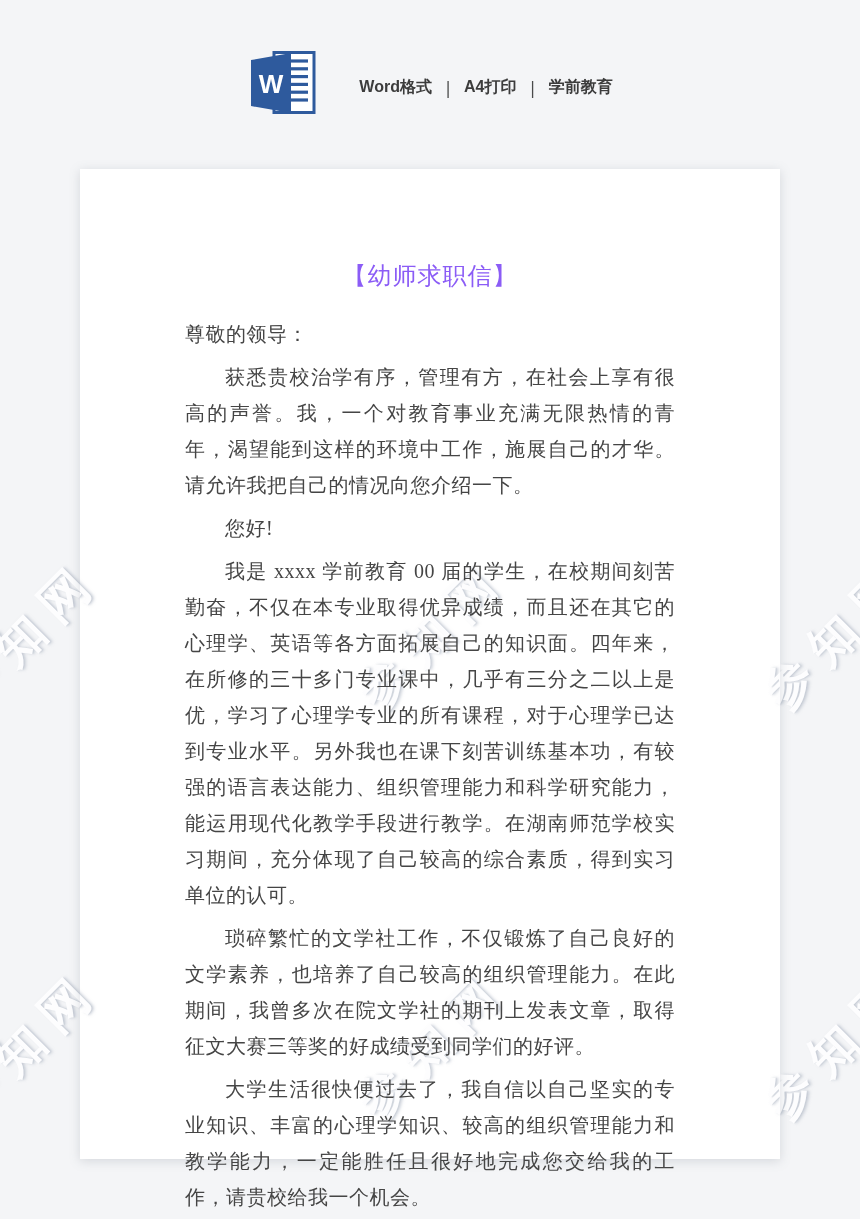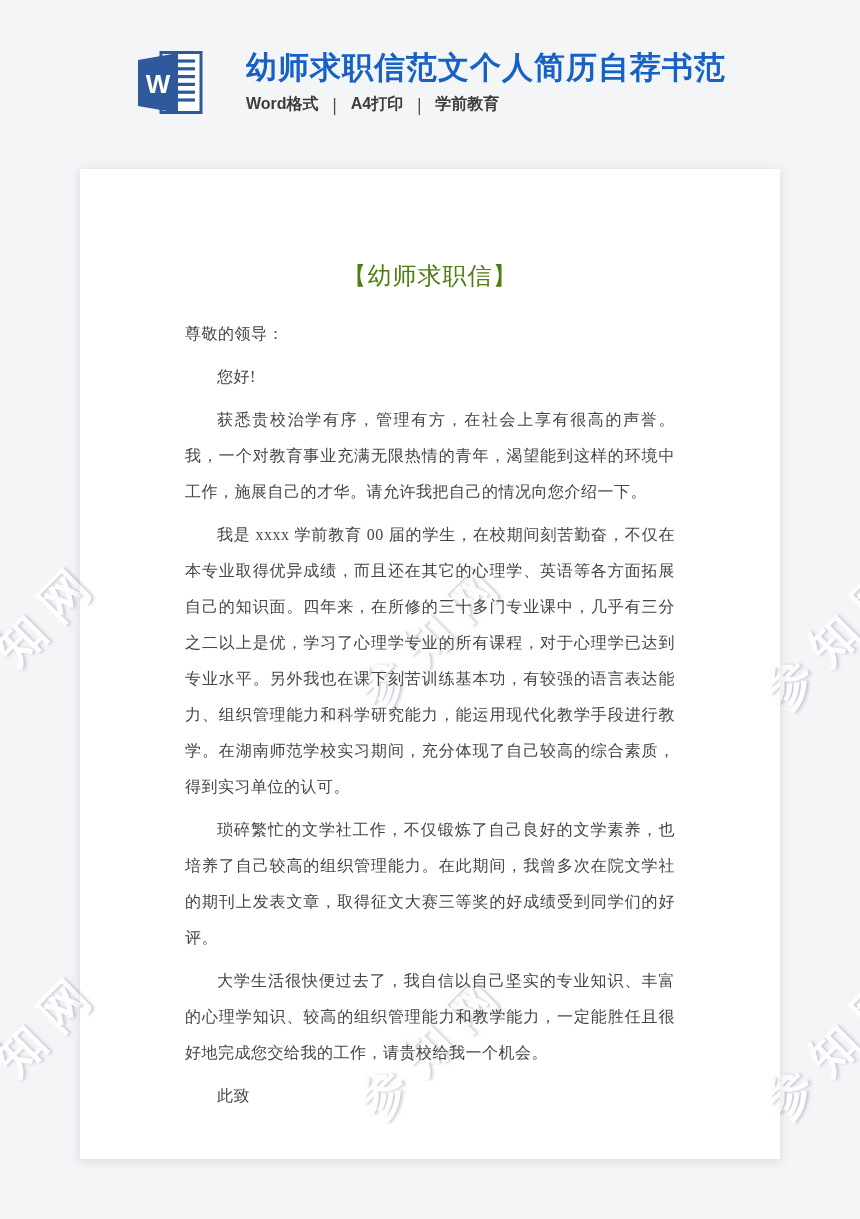--- a/index.html
+++ b/index.html
@@ -81,26 +81,26 @@
     box-shadow: 0 2px 10px rgba(120, 128, 140, 0.25);
     z-index: 2;
     padding: 91px 105px 0 105px;
     font-family: "Liberation Serif", "DejaVu Serif", serif;
     color: #454545;
   }
   .document-title {
     text-align: center;
     font-size: 24px;
     font-weight: 500;
-    color: #4d7c0f;
+    color: #8b5cf6;
     letter-spacing: 1px;
     margin-bottom: 24px;
   }
   .doc-body p {
-    font-size: 16px;
+    font-size: 20px;
     line-height: 36px;
     margin: 0 0 7px 0;
     text-align: justify;
     letter-spacing: 0.5px;
   }
   .doc-body p.indent { text-indent: 2em; }
   .doc-body p.no-justify { text-align: left; }
 </style>
 </head>
 <body>
@@ -122,21 +122,20 @@
       <line x1="33" y1="18.8" x2="61" y2="18.8"></line>
       <line x1="33" y1="26.6" x2="61" y2="26.6"></line>
       <line x1="33" y1="34.4" x2="61" y2="34.4"></line>
       <line x1="33" y1="42.2" x2="61" y2="42.2"></line>
       <line x1="33" y1="50" x2="61" y2="50"></line>
     </g>
     <polygon points="4,10 44,3 44,63 4,56" fill="#2e5a9d"></polygon>
     <text x="24" y="43" text-anchor="middle" fill="#ffffff" font-family="Liberation Sans, sans-serif" font-size="26" font-weight="bold">W</text>
   </svg>
   <div class="header-text">
-    <div class="page-title">幼师求职信范文个人简历自荐书范</div>
     <div class="subtitle-row">
       <span class="badge">Word格式</span>
       <span class="badge-separator">|</span>
       <span class="badge">A4打印</span>
       <span class="badge-separator">|</span>
       <span class="badge">学前教育</span>
     </div>
   </div>
 </div>
 
@@ -145,20 +144,20 @@
       <div class="wm" style="left: -175px; top: 346px;">参知网</div>
       <div class="wm" style="left: 232px; top: 346px;">参知网</div>
       <div class="wm" style="left: 638px; top: 346px;">参知网</div>
       <div class="wm" style="left: -175px; top: 756px;">参知网</div>
       <div class="wm" style="left: 232px; top: 756px;">参知网</div>
       <div class="wm" style="left: 638px; top: 756px;">参知网</div>
     </div>
   <div class="document-title">【幼师求职信】</div>
   <div class="doc-body">
     <p class="no-justify">尊敬的领导：</p>
+    <p class="indent">获悉贵校治学有序，管理有方，在社会上享有很高的声誉。我，一个对教育事业充满无限热情的青年，渴望能到这样的环境中工作，施展自己的才华。请允许我把自己的情况向您介绍一下。</p>
     <p class="indent no-justify">您好!</p>
-    <p class="indent">获悉贵校治学有序，管理有方，在社会上享有很高的声誉。我，一个对教育事业充满无限热情的青年，渴望能到这样的环境中工作，施展自己的才华。请允许我把自己的情况向您介绍一下。</p>
     <p class="indent">我是 xxxx 学前教育 00 届的学生，在校期间刻苦勤奋，不仅在本专业取得优异成绩，而且还在其它的心理学、英语等各方面拓展自己的知识面。四年来，在所修的三十多门专业课中，几乎有三分之二以上是优，学习了心理学专业的所有课程，对于心理学已达到专业水平。另外我也在课下刻苦训练基本功，有较强的语言表达能力、组织管理能力和科学研究能力，能运用现代化教学手段进行教学。在湖南师范学校实习期间，充分体现了自己较高的综合素质，得到实习单位的认可。</p>
     <p class="indent">琐碎繁忙的文学社工作，不仅锻炼了自己良好的文学素养，也培养了自己较高的组织管理能力。在此期间，我曾多次在院文学社的期刊上发表文章，取得征文大赛三等奖的好成绩受到同学们的好评。</p>
     <p class="indent">大学生活很快便过去了，我自信以自己坚实的专业知识、丰富的心理学知识、较高的组织管理能力和教学能力，一定能胜任且很好地完成您交给我的工作，请贵校给我一个机会。</p>
     <p class="indent no-justify">此致</p>
   </div>
 </div>
 
 </body></html>

